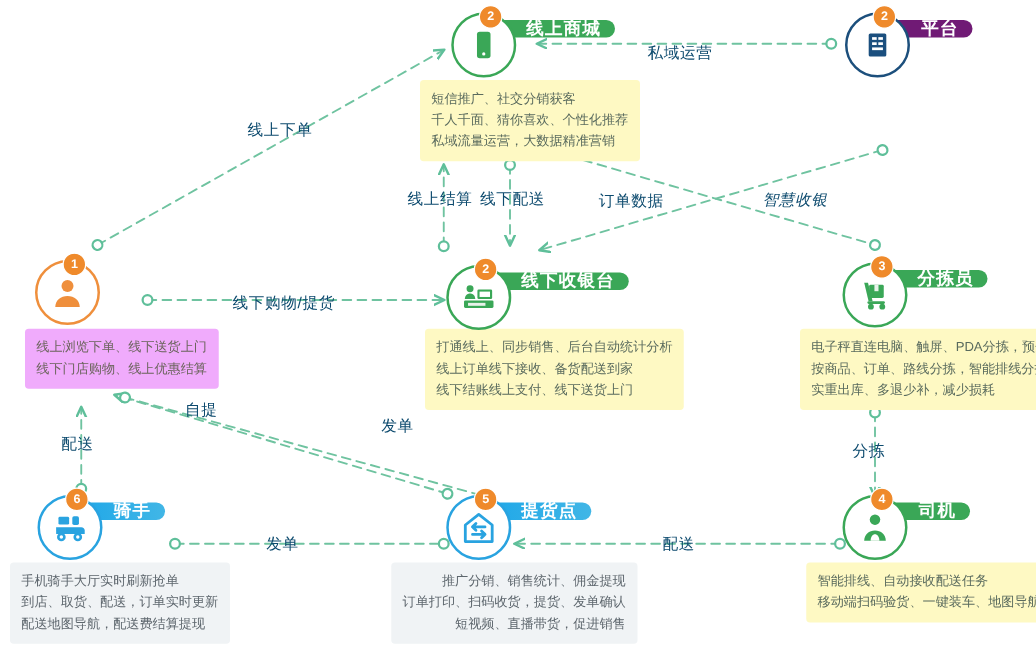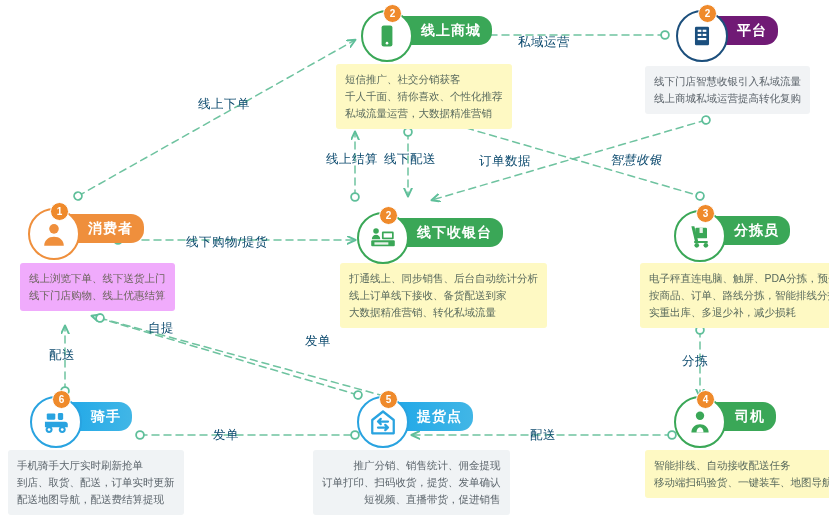--- a/index.html
+++ b/index.html
@@ -19,21 +19,21 @@
     position:absolute;left:0;top:6px;
     width:52px;height:52px;border-radius:50%;
     box-sizing:border-box;border:2px solid #34a853;
     background:#fff;z-index:3;
   }
   .node .glyph{
     position:absolute;left:0;top:6px;width:52px;height:52px;
     display:flex;align-items:center;justify-content:center;z-index:4;
   }
   .node .pill{
-    position:absolute;left:30px;top:12px;height:29px;
+    position:absolute;left:30px;top:12px;height:14px;
     min-width:72px;border-radius:13px;
     display:flex;align-items:center;justify-content:flex-end;
     padding-right:11px;padding-left:30px;box-sizing:border-box;
     color:#fff;font-size:14px;font-weight:bold;letter-spacing:1px;
     z-index:2;white-space:nowrap;
   }
   .node .badge{
     position:absolute;left:22px;top:0px;
     width:17px;height:17px;border-radius:50%;
     background:#ef8a2b;color:#fff;font-size:10px;font-weight:bold;
@@ -120,23 +120,20 @@
 
       <path d="M100,318 L395,399" marker-start="url(#dot)" marker-end="url(#ah)"></path>
 
       <path d="M140,435 L355,435" marker-start="url(#dot)" marker-end="url(#dot)"></path>
 
       <path d="M672,435 L412,435" marker-start="url(#dot)" marker-end="url(#ah)"></path>
     </g>
   </svg>
 
   <div class="node t-orange" style="left:28px;top:202px;">
-    <div class="pill">
-      <span>消费者</span>
-    </div>
     <div class="ring"></div>
     <div class="glyph">
       <svg width="28" height="28" viewBox="0 0 24 24" fill="#ef8f3c">
         <circle cx="12" cy="7.6" r="4.1"></circle>
         <path d="M3.6 22c0-4.7 3.8-7.6 8.4-7.6s8.4 2.9 8.4 7.6z"></path>
       </svg>
     </div>
     <div class="badge">1</div>
   </div>
   <div class="card c-orange" style="left:20px;top:263px;">
@@ -173,24 +170,20 @@
         <rect x="5.5" y="3.5" width="13" height="17" rx="1.2"></rect>
         <rect x="8" y="6.2" width="3.4" height="2" fill="#fff"></rect>
         <rect x="12.6" y="6.2" width="3.4" height="2" fill="#fff"></rect>
         <rect x="8" y="10" width="3.4" height="2" fill="#fff"></rect>
         <rect x="12.6" y="10" width="3.4" height="2" fill="#fff"></rect>
         <rect x="8" y="13.8" width="8" height="2" fill="#fff"></rect>
       </svg>
     </div>
     <div class="badge">2</div>
   </div>
-  <div class="card c-navy" style="left:645px;top:66px;">
-    <div>线下门店智慧收银引入私域流量</div>
-    <div>线上商城私域运营提高转化复购</div>
-  </div>
 
   <div class="node t-green" style="left:357px;top:206px;">
     <div class="pill" style="min-width:86px;">
       <span>线下收银台</span>
     </div>
     <div class="ring"></div>
     <div class="glyph">
       <svg width="30" height="30" viewBox="0 0 28 24" fill="#3aa757">
         <circle cx="7.5" cy="5.5" r="2.6"></circle>
         <path d="M3.6 13.2c0-2.6 1.8-4.2 3.9-4.2s3.9 1.6 3.9 4.2z"></path>
@@ -198,21 +191,21 @@
         <rect x="14.6" y="7.6" width="7.8" height="4" fill="#fff"></rect>
         <rect x="3" y="14.2" width="22" height="5.6" rx="1"></rect>
         <rect x="6" y="16" width="13" height="2.2" fill="#e8f2ea"></rect>
       </svg>
     </div>
     <div class="badge">2</div>
   </div>
   <div class="card c-green" style="left:313px;top:263px;margin-left:27px;">
     <div>打通线上、同步销售、后台自动统计分析</div>
     <div>线上订单线下接收、备货配送到家</div>
-    <div>大数据精准营销、转化私域流量</div>
+    <div>线下结账线上支付、线下送货上门</div>
   </div>
 
   <div class="node t-green" style="left:674px;top:204px;">
     <div class="pill">
       <span>分拣员</span>
     </div>
     <div class="ring"></div>
     <div class="glyph">
       <svg width="28" height="28" viewBox="0 0 24 24" fill="#3aa757">
         <rect x="8" y="5" width="10" height="9" rx="1"></rect>

